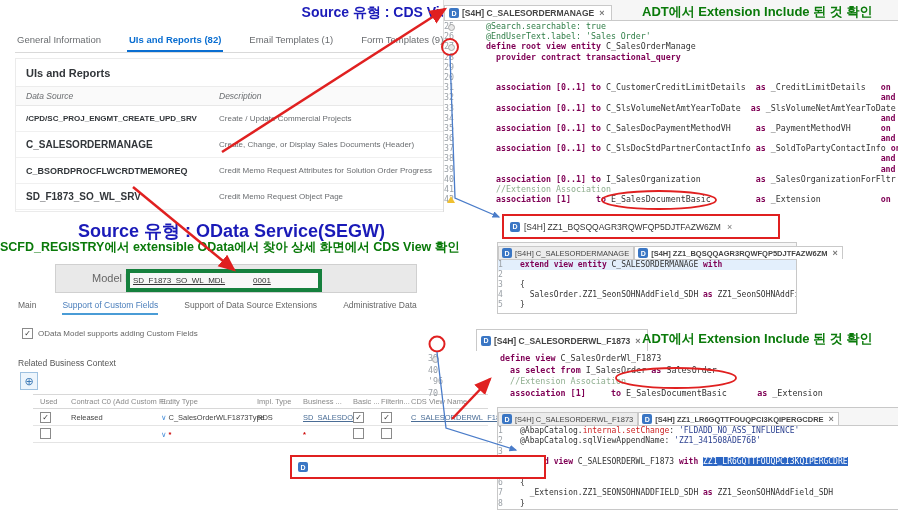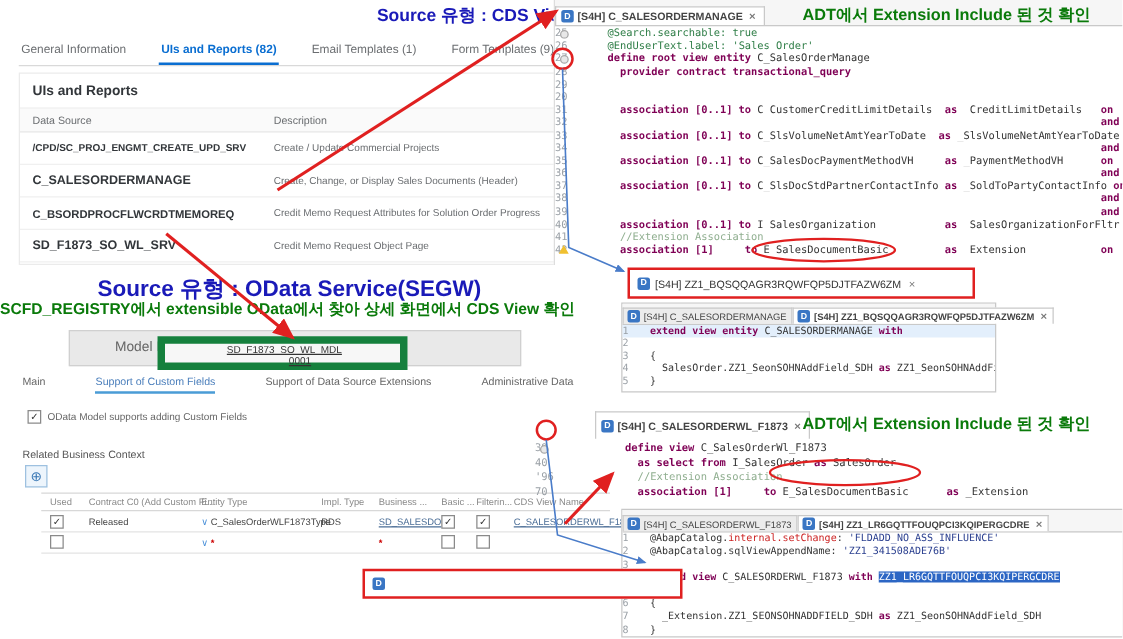--- a/index.html
+++ b/index.html
@@ -14,21 +14,21 @@
   .ann-adt-bottom{left:642px;top:330px;width:256px;color:#0a7a0a;font-size:13px;z-index:6;white-space:nowrap;}
   
   .fiori{position:absolute;left:0;top:0;width:443px;height:212px;z-index:1;}
   .f-tabs{position:absolute;left:15px;top:30px;width:428px;height:22px;display:flex;gap:24px;
           white-space:nowrap;overflow:hidden;border-bottom:1px solid #d9d9d9;font-size:9.5px;color:#6a6d70;}
   .f-tab{padding:4px 2px 6px 2px;cursor:pointer;}
   .f-tab.active{color:#0a6ed1;border-bottom:2px solid #0a6ed1;font-weight:bold;}
   .card{position:absolute;left:15px;top:58px;width:428px;height:152px;background:#fff;border:1px solid #ebebeb;}
   .card-title{padding:8px 10px 7px 10px;font-size:11px;font-weight:bold;color:#32363a;border-bottom:1px solid #ececec;}
   .thead{display:flex;height:18px;line-height:18px;background:#fafafa;border-bottom:1px solid #e8e8e8;
-         font-size:8.5px;color:#6a6d70;}
+         font-size:8.5px;color:#6a6d70;font-style:italic;}
   .thead .c1{width:193px;padding-left:10px;}
   .trow{display:flex;height:25px;align-items:center;border-bottom:1px solid #f0f0f0;}
   .trow .tname{width:193px;padding-left:10px;font-weight:bold;font-size:9px;color:#32363a;white-space:nowrap;}
   .trow .tdesc{font-size:8px;color:#6a6d70;white-space:nowrap;}
   
   .edframe{position:absolute;background:#fff;}
   .tabbar{display:flex;align-items:flex-end;height:18px;background:#f6f6f6;border-bottom:1px solid #c9c9c9;}
   .tab{display:flex;align-items:center;gap:3px;padding:2px 6px 2px 4px;font-size:8.5px;color:#444;
        background:#ececec;border:1px solid #c9c9c9;border-bottom:none;white-space:nowrap;cursor:pointer;}
   .tab.active{background:#fff;font-weight:bold;}
@@ -65,25 +65,25 @@
   .ed-mini2 .tab{font-size:7.5px;padding:1px 4px 1px 3px;}
   
   .callout{position:absolute;display:flex;align-items:center;gap:4px;background:#fff;border:2px solid #e02020;
            padding:0 6px;font-size:8.5px;color:#333;z-index:6;white-space:nowrap;}
   .callout-top{left:502px;top:214px;width:262px;height:21px;}
   .callout-bottom{left:290px;top:455px;width:240px;height:20px;}
   
   .segw{position:absolute;left:0;top:260px;width:480px;height:190px;z-index:2;font-size:8px;color:#555;}
   .modelstrip{position:absolute;left:55px;top:4px;width:360px;height:27px;background:#e9e9e9;border:1px solid #d0d0d0;}
   .modellabel{position:absolute;left:64px;top:12px;font-size:11px;color:#666;padding-left:28px;}
-  .modelinput{position:absolute;left:126px;top:9px;width:188px;height:15px;background:#f7f7f7;border:6px solid #15803d;
-              display:flex;align-items:center;font-size:8px;color:#333;flex-direction:column;}
+  .modelinput{position:absolute;left:126px;top:9px;width:188px;height:15px;background:#f7f7f7;border:4px solid #15803d;
+              display:flex;align-items:center;font-size:8px;color:#333;}
   .modelinput .mv{margin-left:3px;text-decoration:underline;}
   .modelinput .ver{margin-left:28px;text-decoration:underline;}
-  .s-tabs{position:absolute;left:18px;top:40px;display:flex;gap:40px;font-size:8.5px;color:#666;white-space:nowrap;}
+  .s-tabs{position:absolute;left:18px;top:40px;display:flex;gap:26px;font-size:8.5px;color:#666;white-space:nowrap;}
   .s-tab{padding-bottom:3px;cursor:pointer;}
   .s-tab.active{color:#4a7ebb;border-bottom:2px solid #4a9cd6;}
   .cbrow{position:absolute;left:22px;top:68px;display:flex;align-items:center;gap:5px;color:#666;}
   .cb{display:inline-flex;width:9px;height:9px;border:1px solid #8a8a8a;background:#fff;font-size:8px;line-height:9px;
       align-items:center;justify-content:center;color:#333;}
   .sectionlabel{position:absolute;left:18px;top:98px;font-size:8.5px;color:#555;}
   .addbtn{position:absolute;left:20px;top:112px;width:16px;height:16px;border:1px solid #9ec1e0;background:#edf5fc;
           color:#3a78b5;font-size:11px;display:flex;align-items:center;justify-content:center;cursor:pointer;}
   .s-table{position:absolute;left:15px;top:134px;width:455px;margin-left:18px;}
   .s-hrow,.s-row{display:grid;grid-template-columns:38px 90px 96px 46px 50px 28px 30px 77px;align-items:center;}

